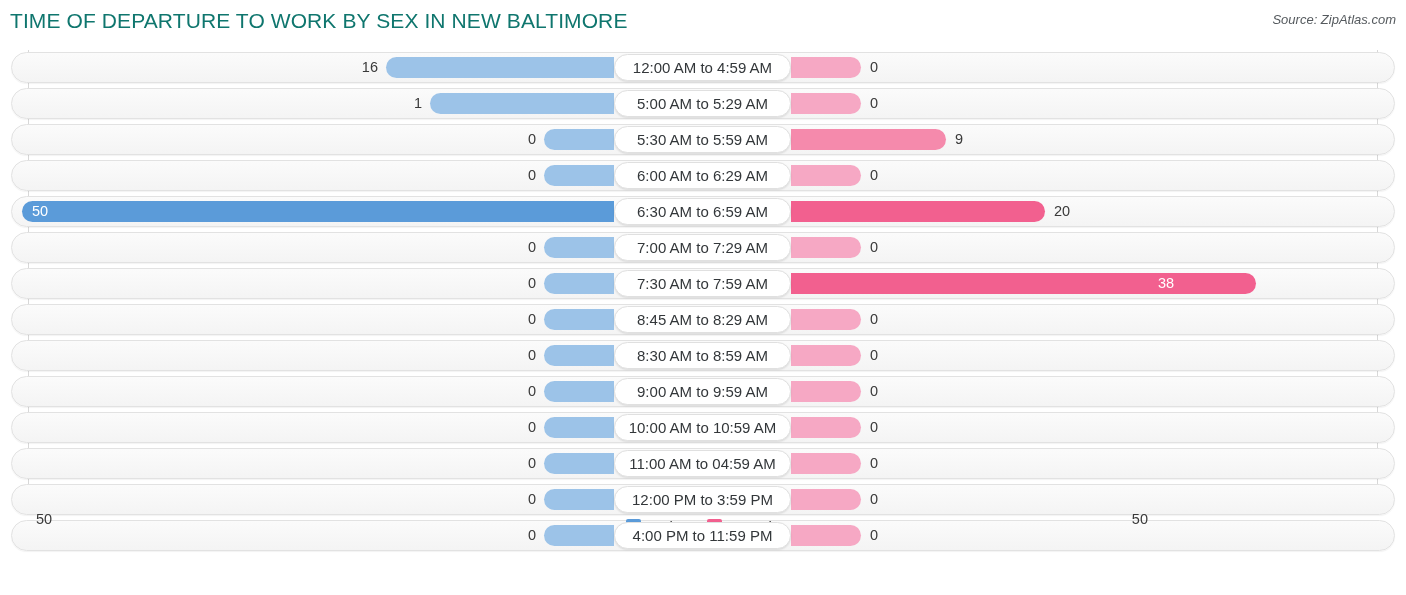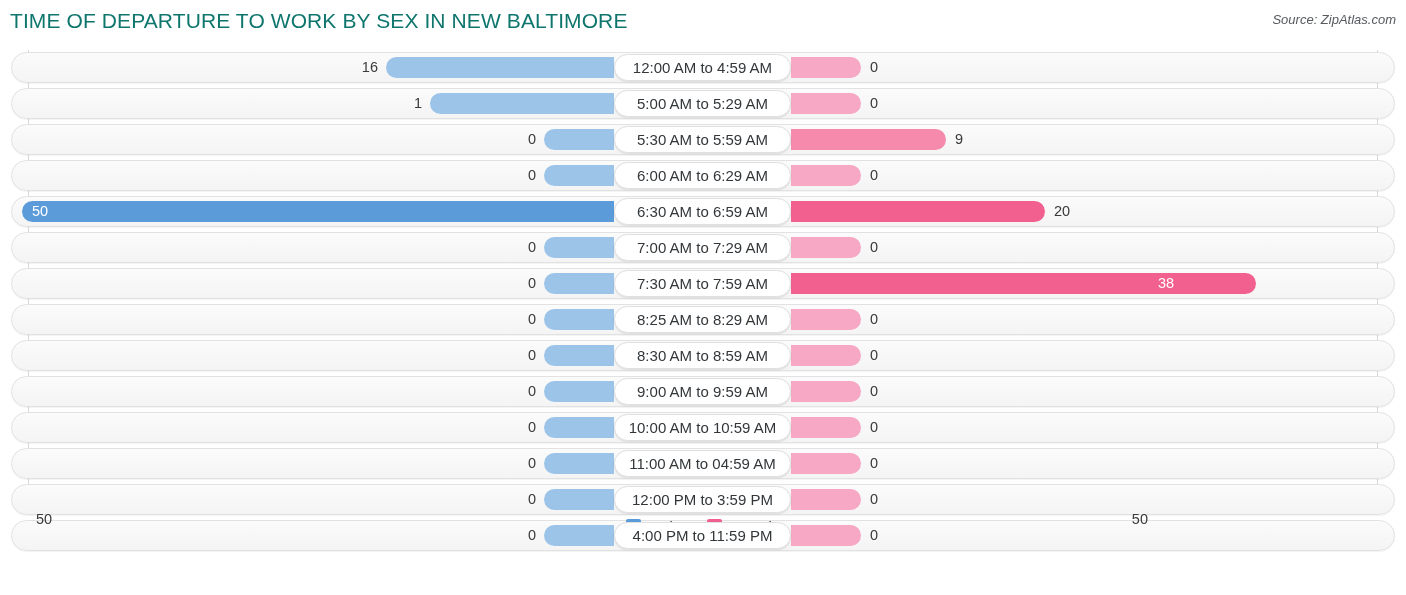--- a/index.html
+++ b/index.html
@@ -237,21 +237,21 @@
         <div class="val val-male" style="left: 484px; width: 52px;">0</div>
         <div class="val val-female inside" style="left: 1158px;">38</div>
         <div class="center-pill">7:30 AM to 7:59 AM</div>
       </div>
       <div class="row">
         <div class="track"></div>
         <div class="bar bar-male" style="left: 544px; width: 70px;"></div>
         <div class="bar bar-female" style="left: 791px; width: 70px;"></div>
         <div class="val val-male" style="left: 484px; width: 52px;">0</div>
         <div class="val val-female" style="left: 870px;">0</div>
-        <div class="center-pill">8:25 AM to 8:29 AM</div>
+        <div class="center-pill">8:45 AM to 8:29 AM</div>
       </div>
       <div class="row">
         <div class="track"></div>
         <div class="bar bar-male" style="left: 544px; width: 70px;"></div>
         <div class="bar bar-female" style="left: 791px; width: 70px;"></div>
         <div class="val val-male" style="left: 484px; width: 52px;">0</div>
         <div class="val val-female" style="left: 870px;">0</div>
         <div class="center-pill">8:30 AM to 8:59 AM</div>
       </div>
       <div class="row">

